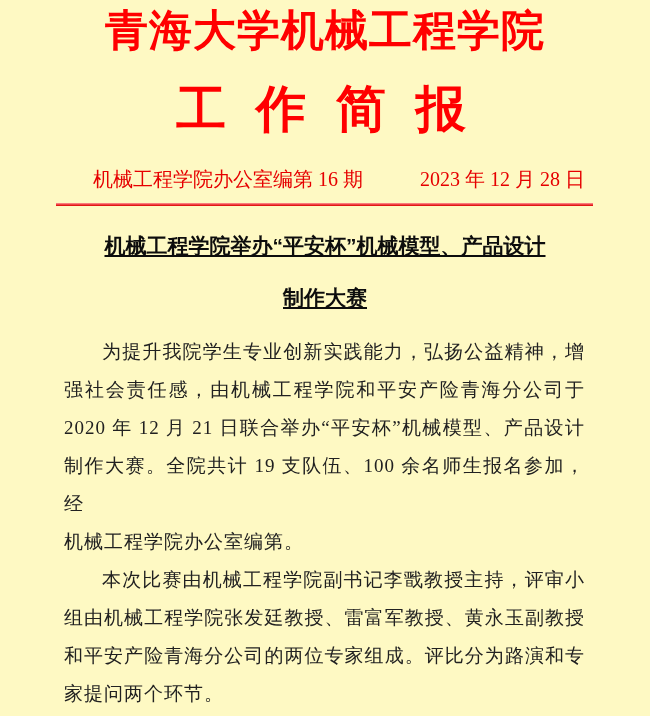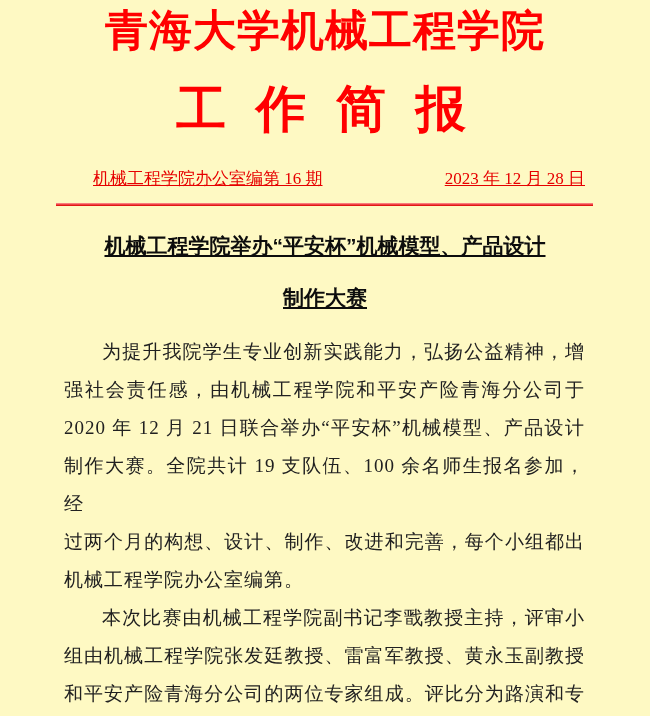--- a/index.html
+++ b/index.html
@@ -32,25 +32,24 @@
     line-height: 1.1;
     letter-spacing: 8px;
     white-space: nowrap;
   }
   .info-row {
     display: flex;
     justify-content: space-between;
     align-items: baseline;
     margin: 31px 65px 0 93px;
     color: #e60000;
-    font-size: 17px;
+    font-size: 20px;
     line-height: 22px;
     font-family: "Liberation Serif", serif;
     white-space: nowrap;
-    text-decoration: underline;
   }
   .rule {
     margin: 13px 57px 0 56px;
     height: 3px;
     background: linear-gradient(to bottom, #ff9a9a 0%, #f05050 40%, #dd0000 100%);
   }
   .headline {
     margin: 14px 40px 0 40px;
     text-align: center;
     color: #0d0d0d;
@@ -97,21 +96,20 @@
     <div class="hl">制作大赛</div>
   </div>
 
   <div class="article-body">
 
     <div>
       <p class="bline indent just">为提升我院学生专业创新实践能力，弘扬公益精神，增</p>
       <p class="bline just">强社会责任感，由机械工程学院和平安产险青海分公司于</p>
       <p class="bline just">2020 年 12 月 21 日联合举办“平安杯”机械模型、产品设计</p>
       <p class="bline just">制作大赛。全院共计 19 支队伍、100 余名师生报名参加，经</p>
-      <p class="bline just">过两个月的构想、设计、制作、改进和完善，每个小组都出</p>
       <p class="bline">机械工程学院办公室编第。</p>
     </div>
 
     <div>
       <p class="bline indent just">本次比赛由机械工程学院副书记李戬教授主持，评审小</p>
       <p class="bline just">组由机械工程学院张发廷教授、雷富军教授、黄永玉副教授</p>
       <p class="bline just">和平安产险青海分公司的两位专家组成。评比分为路演和专</p>
       <p class="bline">家提问两个环节。</p>
     </div>
 

